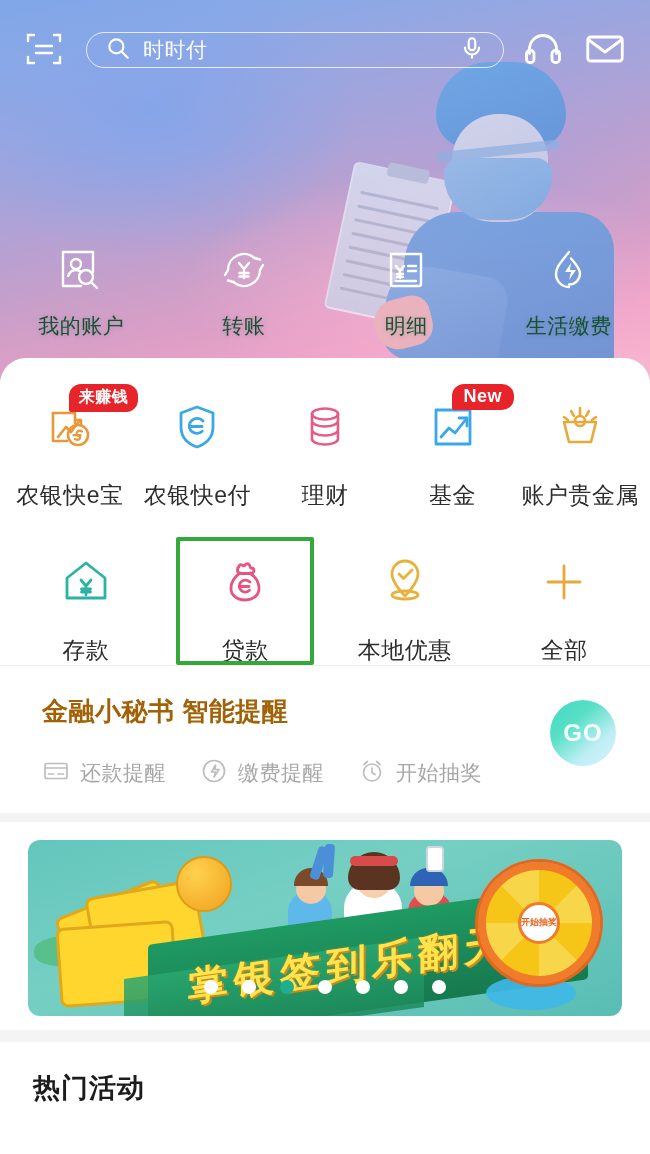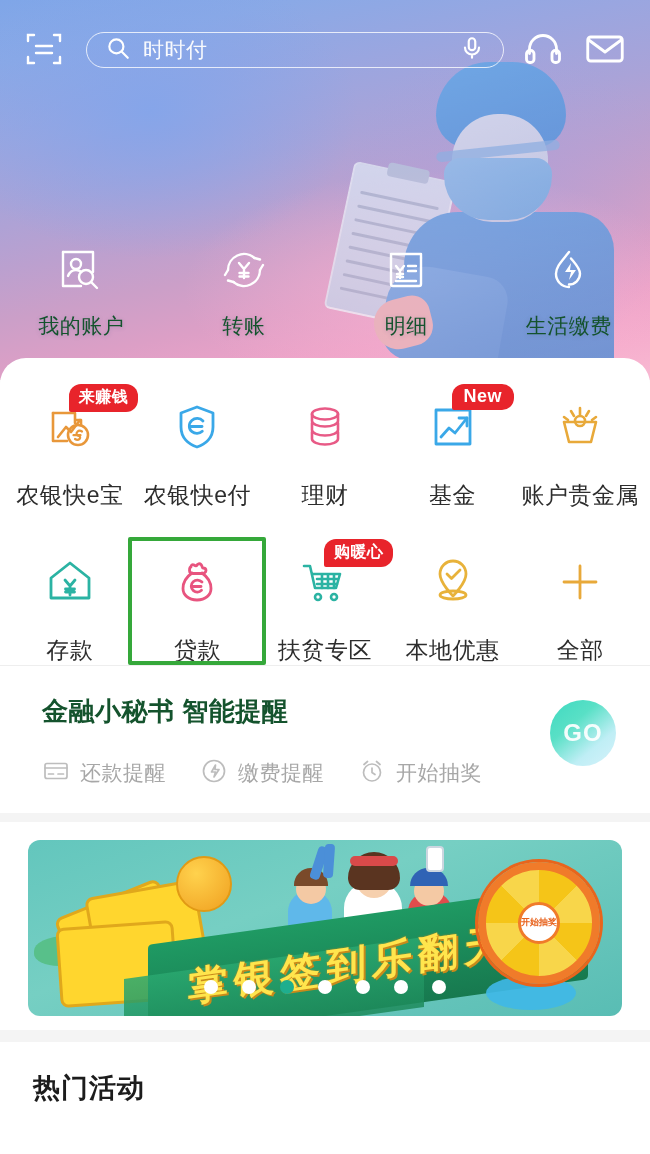--- a/index.html
+++ b/index.html
@@ -97,21 +97,21 @@
     background: #e8242b; color: #fff; font-size: 16px; font-weight: 700;
     border-radius: 12px 12px 12px 2px; padding: 3px 10px 4px 10px; white-space: nowrap;
     letter-spacing: .5px;
   }
   .badge.en { font-size: 18px; padding: 2px 12px 3px 12px; }
 
   
   .divider { position: absolute; left: 0; width: 650px; height: 1px; background: #eeeeee; }
   .assistant { position: absolute; left: 0; top: 666px; width: 650px; height: 148px;
                background: #fff; padding: 28px 40px 0 42px; }
-  .assistant-title { font-size: 26px; font-weight: 700; color: #14532d; letter-spacing: .5px; }
+  .assistant-title { font-size: 26px; font-weight: 700; color: #a16207; letter-spacing: .5px; }
   .chips { margin-top: 28px; display: flex; gap: 34px; align-items: center; }
   .chip { display: flex; align-items: center; gap: 10px; }
   .chip-label { font-size: 21px; color: #a7a7a7; letter-spacing: .5px; }
   .go-btn {
     position: absolute; right: 34px; top: 34px; width: 66px; height: 66px; border-radius: 50%;
     background: linear-gradient(140deg, #3fd9c0 0%, #59e0c6 35%, #bfeef5 70%, #d6f2fb 100%);
     display: flex; align-items: center; justify-content: center;
     color: rgba(255,255,255,.92); font-size: 24px; font-weight: 700; letter-spacing: 1px;
     filter: blur(.3px);
   }
@@ -369,32 +369,20 @@
             <svg viewBox="0 0 56 56" width="56" height="56" fill="none" stroke="#e8547f" stroke-width="2.8" stroke-linecap="round" stroke-linejoin="round">
               <path d="M22 13c0-2 1.5-3 3-2s2.5 1 3 0 2.5-2 4-.5 1 3.5 2 3.5 3 .5 3 2.5-2.5 3-4 3H24c-2 0-3.5-1-3.5-3s.8-3.5 1.5-3.5z"></path>
               <path d="M23 19c-5 3.5-9 9-9 15.5C14 41 19.5 46 28 46s14-5 14-11.5c0-6.5-4-12-9-15.5"></path>
               <path d="M33 28c-2.4-2.4-6.3-2.6-8.8-.3-2.7 2.4-2.6 6.6.2 8.9 2.4 2 5.9 1.8 8.1-.3"></path>
               <path d="M22.5 32.5h9.5"></path>
             </svg>
           </div>
           <div class="cell-label">贷款</div>
         </div>
 
-        <div class="grid-cell">
-          <div class="cell-icon">
-            <span class="badge">购暖心</span>
-            <svg viewBox="0 0 56 56" width="56" height="56" fill="none" stroke="#2bb3a3" stroke-width="2.6" stroke-linecap="round" stroke-linejoin="round">
-              <path d="M7 12h6l5 22h21l4-14H16"></path>
-              <circle cx="21" cy="43" r="3"></circle>
-                <circle cx="37" cy="43" r="3"></circle>
-              <path d="M20 25h20M20 30h20M25 21v13M31 21v13M37 21v13"></path>
-            </svg>
-          </div>
-          <div class="cell-label">扶贫专区</div>
-        </div>
 
         <div class="grid-cell">
           <div class="cell-icon">
             <svg viewBox="0 0 56 56" width="56" height="56" fill="none" stroke="#e8b23a" stroke-width="2.8" stroke-linecap="round" stroke-linejoin="round">
               <path d="M28 7a13 13 0 0 1 13 13c0 9-13 22-13 22S15 29 15 20A13 13 0 0 1 28 7z"></path>
               <path d="M22 20l4.5 4.5L35 16"></path>
               <ellipse cx="28" cy="41" rx="13" ry="4"></ellipse>
             </svg>
           </div>
           <div class="cell-label">本地优惠</div>

